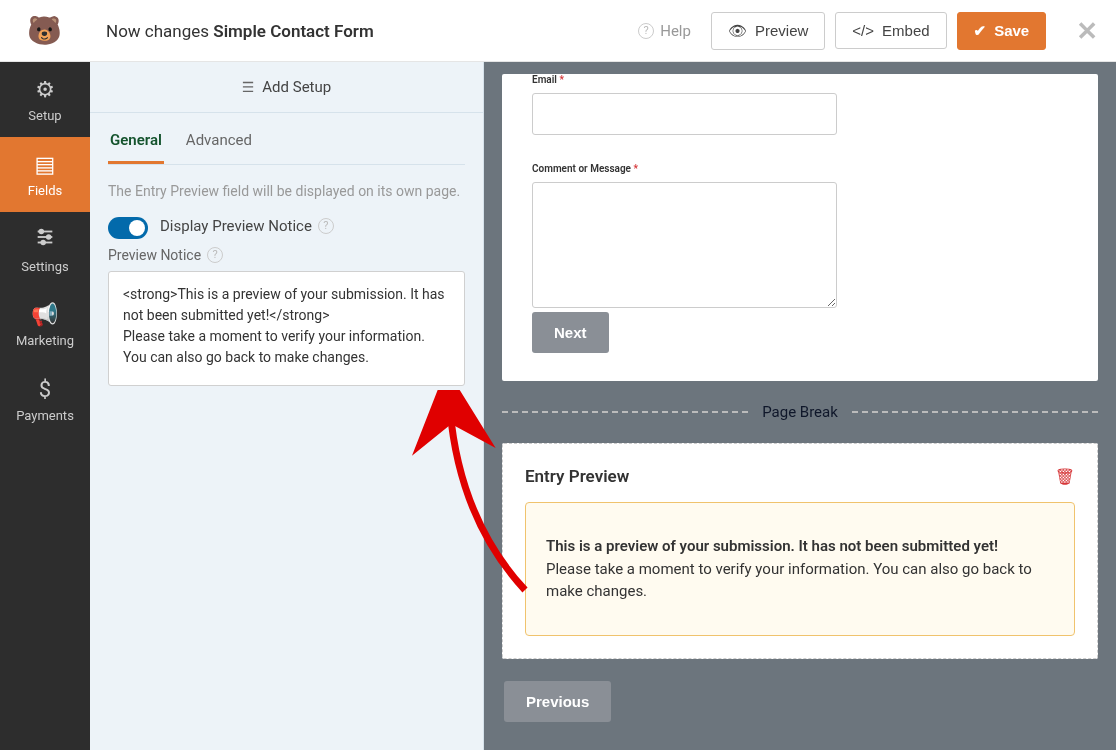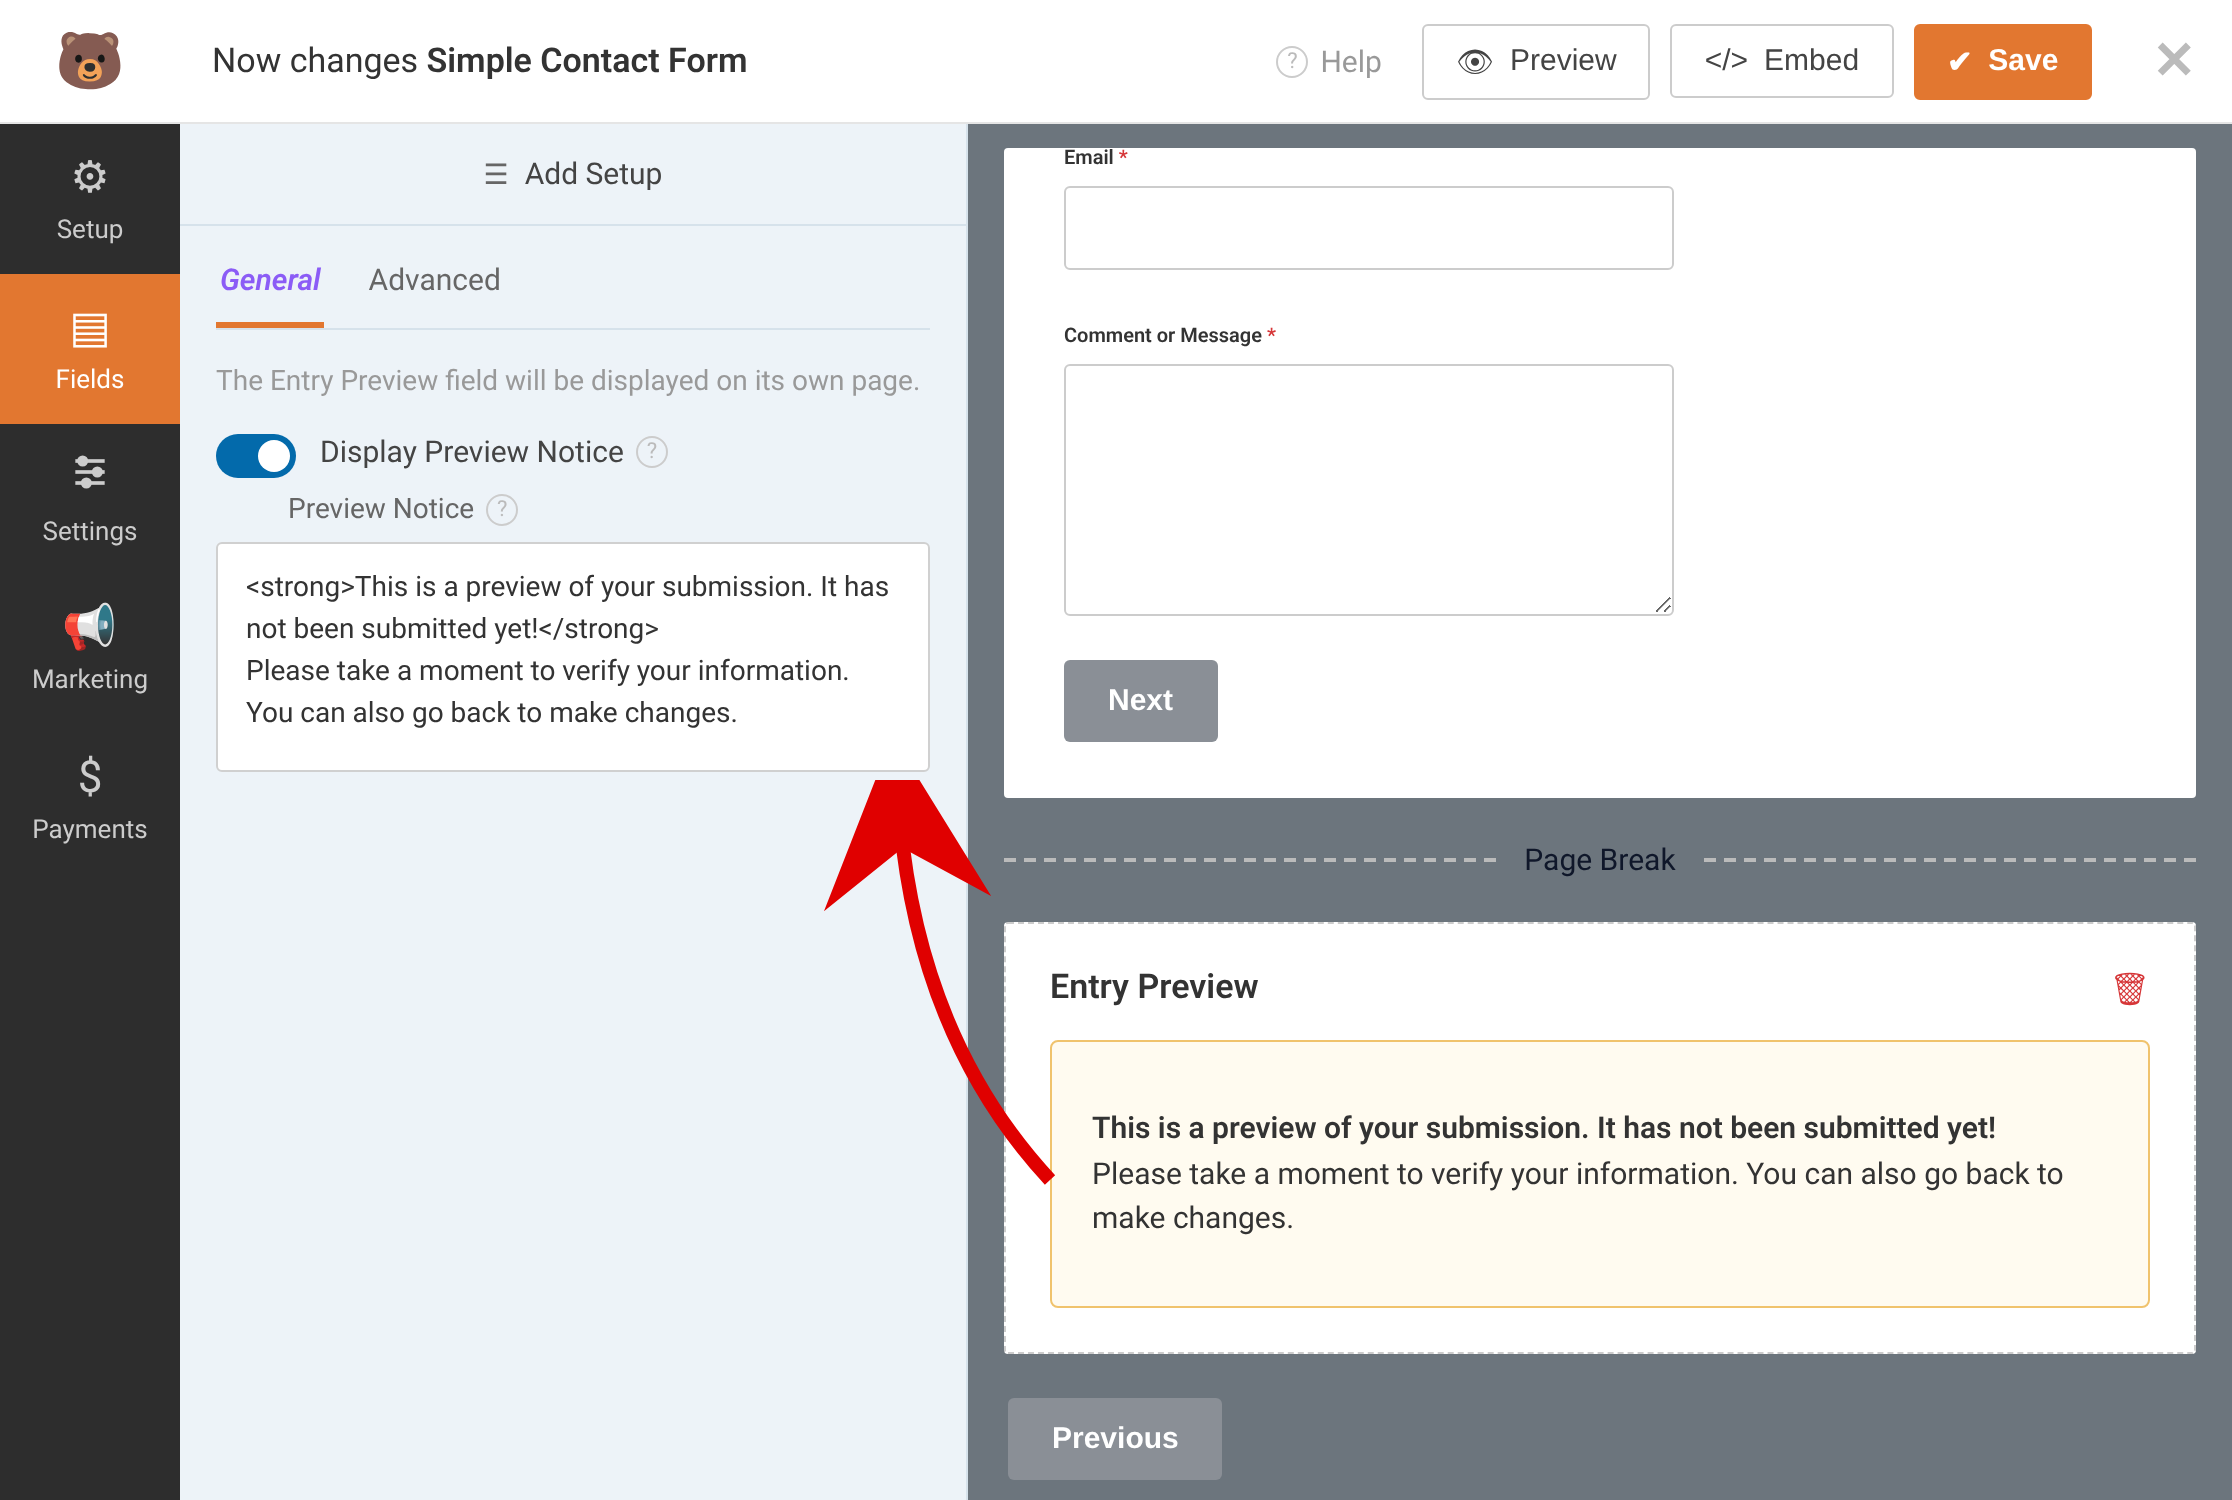--- a/index.html
+++ b/index.html
@@ -24,42 +24,42 @@
 .sidebar-icon { font-size: 22px; }
 
 
 .left-panel { position: absolute; left: 90px; top: 62px; bottom: 0; width: 394px; background: #edf3f8; border-right: 1px solid #d6e2eb; }
 .left-tabs { display: flex; border-bottom: 1px solid #d6e2eb; }
 .left-tab { flex: 1; text-align: center; padding: 16px 0; font-size: 15px; color: #444; cursor: pointer; display: flex; align-items: center; justify-content: center; gap: 8px; }
 .left-tab.active { background: #edf3f8; }
 .left-tab .tab-icon { font-size: 14px; color: #666; }
 .sub-tabs { display: flex; gap: 20px; border-bottom: 1px solid #d6e2eb; margin: 8px 18px 0; }
 .sub-tab { padding: 10px 2px 12px; font-size: 15px; color: #666; cursor: pointer; }
-.sub-tab.active { color: #8b5cf6; border-bottom: 3px solid #e27730; font-weight: 600; font-style: italic; }
+.sub-tab.active { color: #14532d; border-bottom: 3px solid #e27730; font-weight: 600; }
 
 .panel-body { padding: 18px; }
 .field-title { font-size: 15px; color: #333; margin-bottom: 12px; }
 .field-title .id-badge { color: #999; font-weight: 400; }
 .help-text { color: #999; font-size: 14px; margin-bottom: 18px; }
 .toggle-row { display: flex; align-items: flex-start; gap: 12px; margin-bottom: 8px; }
 .toggle { width: 40px; height: 22px; border-radius: 11px; background: #036aab; position: relative; cursor: pointer; }
 .toggle::after { content: ''; width: 16px; height: 16px; border-radius: 50%; background: #fff; position: absolute; top: 3px; right: 3px; }
 .toggle-label { color: #444; font-size: 15px; display: flex; align-items: center; gap: 6px; }
-.field-label { color: #666; font-size: 14px; margin-bottom: 8px; display: flex; align-items: center; gap: 6px; margin-left: 36px; }
+.field-label { color: #666; font-size: 14px; margin-bottom: 8px; display: flex; align-items: center; gap: 6px; }
 .textarea-box { width: 100%; border: 1px solid #d0d0d0; background: #fff; border-radius: 3px; padding: 12px 14px; font-size: 14px; color: #333; line-height: 1.5; min-height: 115px; font-family: inherit; resize: none; }
 
 
 .canvas { position: absolute; left: 484px; right: 0; top: 62px; bottom: 0; background: #6c757d; padding: 0 18px 0 18px; overflow: hidden; }
 .form-page { background: #fff; border-radius: 2px; padding: 0 30px 28px; margin-bottom: 0; }
 .form-row { margin-top: 12px; }
 .form-label { font-size: 10px; color: #333; font-weight: 600; margin-bottom: 8px; display: block; }
 .req { color: #d63638; }
 .text-input { width: 305px; border: 1px solid #ccc; border-radius: 3px; padding: 10px 12px; font-size: 14px; height: 42px; }
 .textarea-input { width: 305px; border: 1px solid #ccc; border-radius: 3px; padding: 10px 12px; font-size: 14px; height: 126px; }
-.btn-grey { display: inline-block; background: #8a8f96; color: #fff; border: none; border-radius: 3px; padding: 12px 22px; font-size: 15px; font-weight: 600; cursor: pointer; margin-top: 18px; }
+.btn-grey { display: inline-block; background: #8a8f96; color: #fff; border: none; border-radius: 3px; padding: 12px 22px; font-size: 15px; font-weight: 600; cursor: pointer; }
 
 .page-break { display: flex; align-items: center; color: #0f172a; font-size: 15px; margin: 22px 0; }
 .page-break::before, .page-break::after { content: ''; flex: 1; border-top: 2px dashed #bbb; }
 .page-break span { padding: 0 14px; }
 
 .form-page2 { background: #fff; border-radius: 2px; padding: 22px 22px; border: 1px dashed #ccc; }
 .page2-head { display: flex; justify-content: space-between; align-items: center; margin-bottom: 16px; }
 .page2-title { font-size: 17px; font-weight: 600; color: #333; }
 .trash-icon { color: #d63638; cursor: pointer; font-size: 16px; }
 .notice-box { border: 1px solid #f0c36d; background: #fffbf0; border-radius: 4px; padding: 32px 20px; color: #333; font-size: 15px; line-height: 1.5; }

